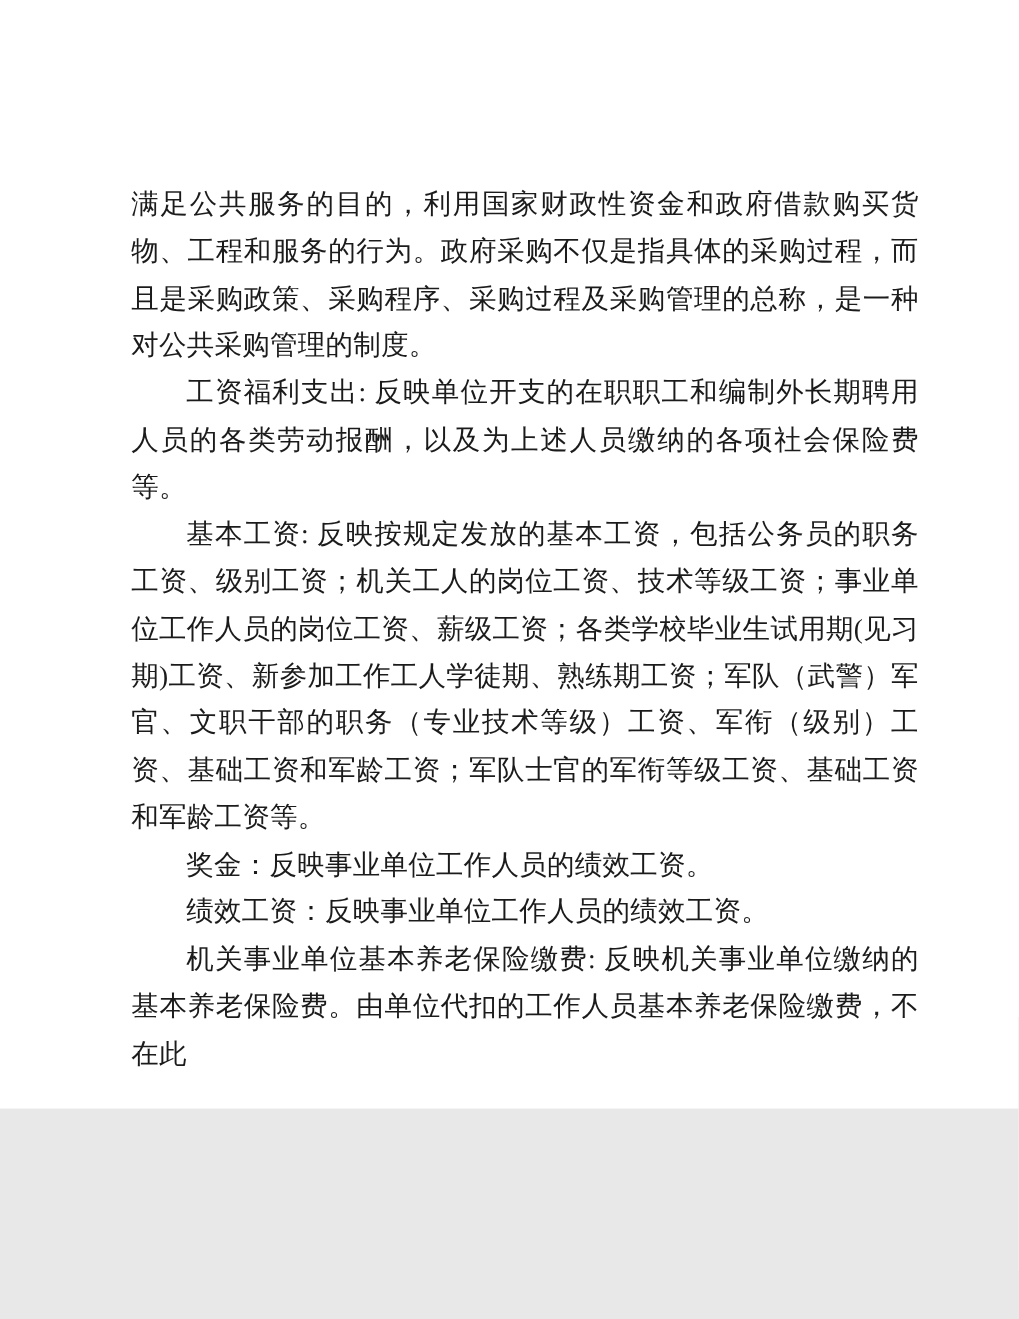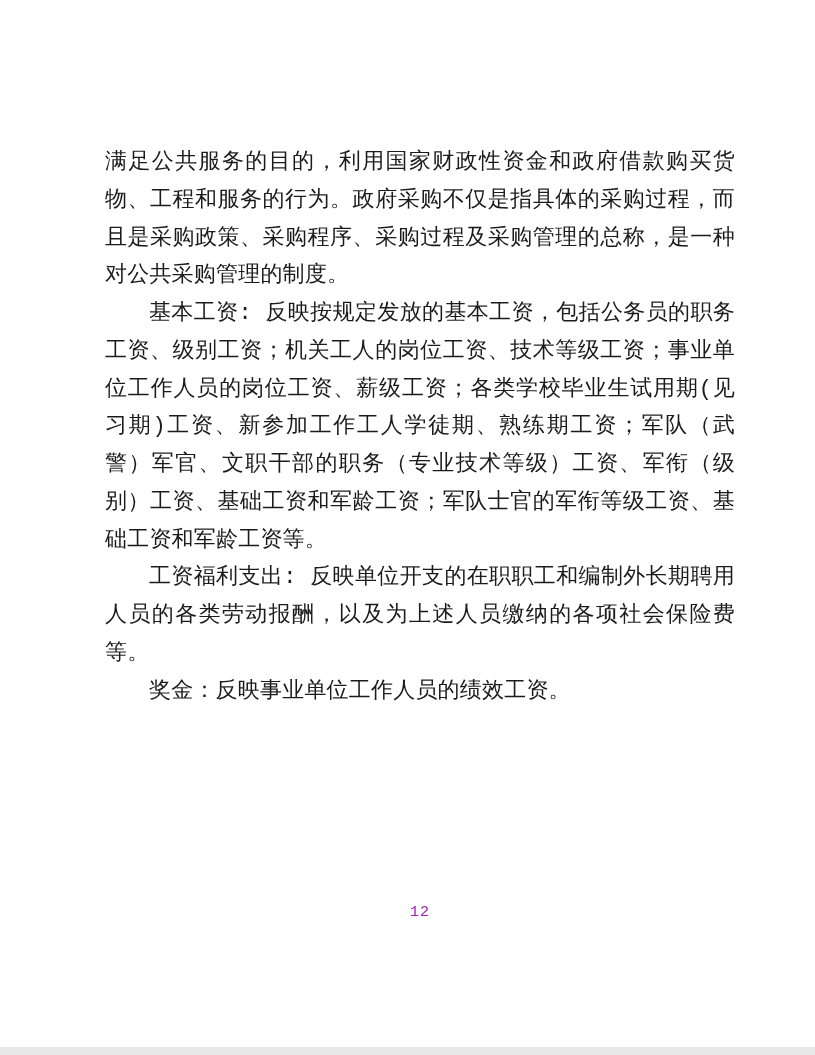--- a/index.html
+++ b/index.html
@@ -3,25 +3,25 @@
 <meta charset="utf-8">
 <style>
   html, body {
     margin: 0;
     padding: 0;
     background: #e8e8e8;
   }
   .page {
     position: relative;
     width: 815px;
-    height: 1047px;
+    height: 887px;
     margin: 0 auto;
     background: #ffffff;
     overflow: hidden;
-    font-family: Liberation Mono, monospace;
+    font-family: Liberation Serif, serif;
     color: #1b1b1b;
     box-sizing: border-box;
   }
   .body-text {
     position: absolute;
     left: 105px;
     top: 144px;
     width: 630px;
     font-size: 22px;
     line-height: 37.75px;
@@ -49,20 +49,22 @@
     letter-spacing: 1px;
     color: #a21caf;
   }
 </style>
 </head>
 <body>
 
 <div class="page">
   <div class="body-text">
     <p class="para continuation">满足公共服务的目的，利用国家财政性资金和政府借款购买货物、工程和服务的行为。政府采购不仅是指具体的采购过程，而且是采购政策、采购程序、采购过程及采购管理的总称，是一种对公共采购管理的制度。</p>
+    <p class="para">工资福利支出: 反映单位开支的在职职工和编制外长期聘用人员的各类劳动报酬，以及为上述人员缴纳的各项社会保险费等。</p>
     <p class="para">基本工资: 反映按规定发放的基本工资，包括公务员的职务工资、级别工资；机关工人的岗位工资、技术等级工资；事业单位工作人员的岗位工资、薪级工资；各类学校毕业生试用期(见习期)工资、新参加工作工人学徒期、熟练期工资；军队（武警）军官、文职干部的职务（专业技术等级）工资、军衔（级别）工资、基础工资和军龄工资；军队士官的军衔等级工资、基础工资和军龄工资等。</p>
-    <p class="para">工资福利支出: 反映单位开支的在职职工和编制外长期聘用人员的各类劳动报酬，以及为上述人员缴纳的各项社会保险费等。</p>
     <p class="para">奖金：反映事业单位工作人员的绩效工资。</p>
+    <p class="para">绩效工资：反映事业单位工作人员的绩效工资。</p>
+    <p class="para">机关事业单位基本养老保险缴费: 反映机关事业单位缴纳的基本养老保险费。由单位代扣的工作人员基本养老保险缴费，不在此</p>
   </div>
   <div class="footer">
     <span class="page-number">12</span>
   </div>
 </div>
 
 </body></html>

